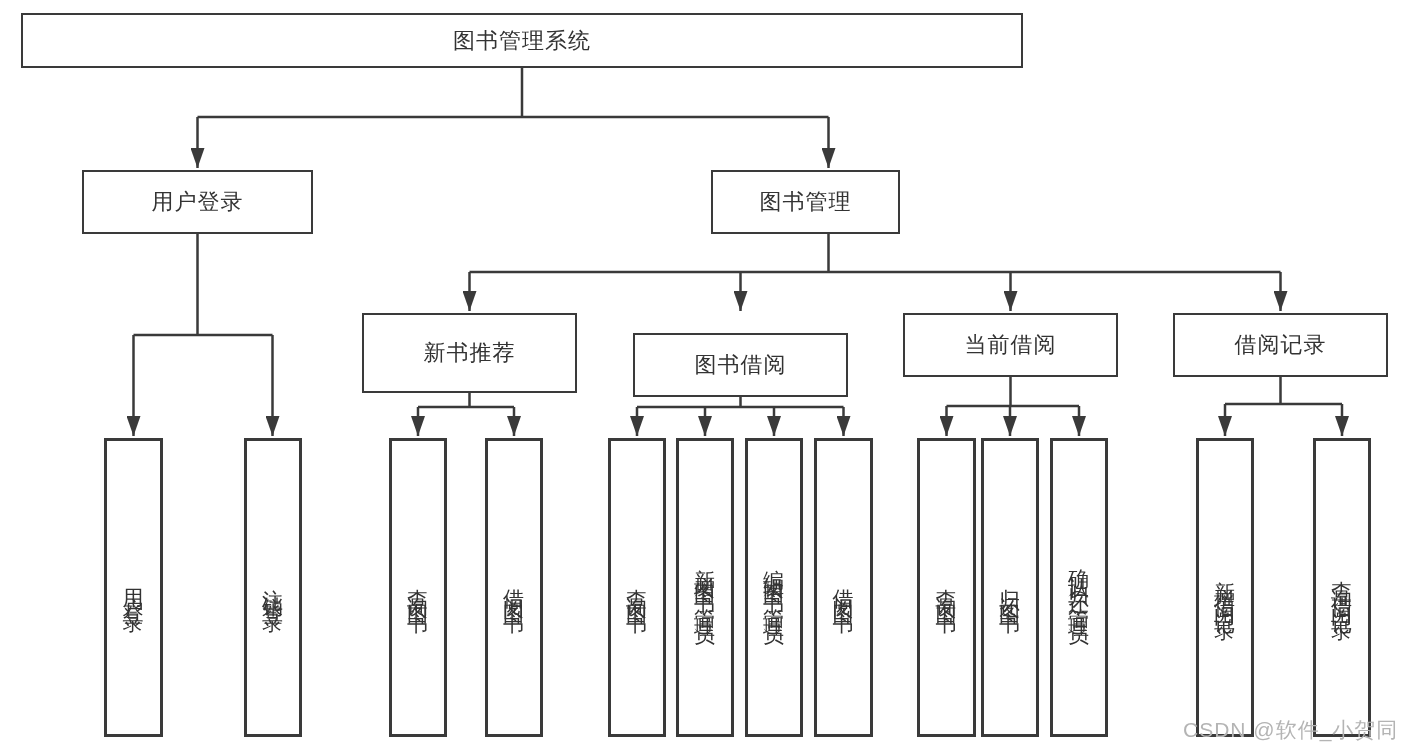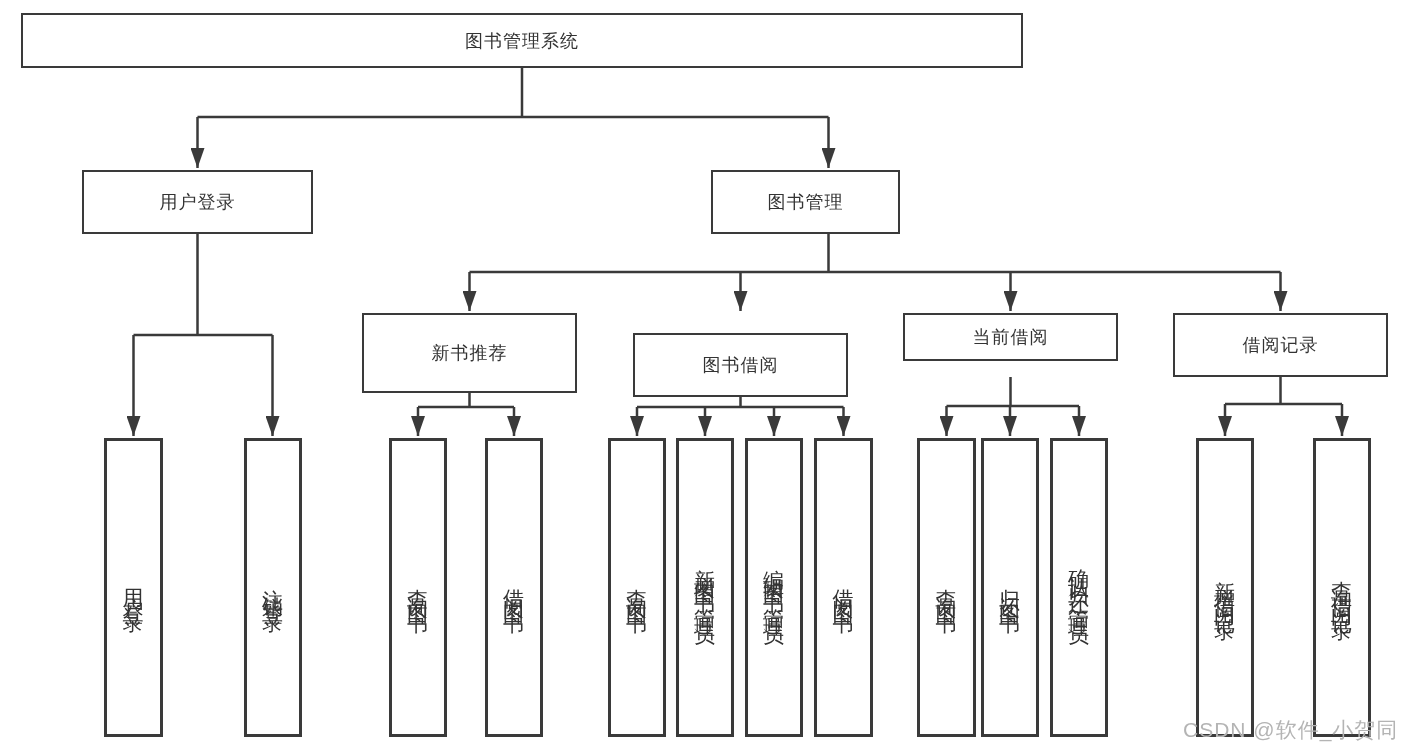--- a/index.html
+++ b/index.html
@@ -9,21 +9,21 @@
     font-family:"Liberation Sans", sans-serif;
   }
   svg.connectors { position:absolute; left:0; top:0; z-index:1; }
   .box {
     position:absolute; box-sizing:border-box;
     background:#ffffff; border:2.5px solid #3a3a3a;
     display:flex; align-items:center; justify-content:center;
     color:#333333; z-index:2;
   }
   .leaf { border-width:3px; }
-  .h-box { font-size:18px; letter-spacing:1px; }
+  .h-box { font-size:22px; letter-spacing:1px; }
   .v-text {
     writing-mode:vertical-rl; text-orientation:mixed;
     font-size:21px; line-height:1; letter-spacing:8px;
     color:#333333; white-space:nowrap;
   }
   .watermark {
     position:absolute; z-index:3; color:#b4b4b4;
     font-size:21px; letter-spacing:1px;
   }
 </style>
@@ -75,21 +75,21 @@
     </g>
   </svg>
 
   <div class="box h-box" style="left:21px; top:13px; width:1002px; height:55px;">图书管理系统</div>
 
   <div class="box h-box" style="left:82px; top:170px; width:231px; height:64px;">用户登录</div>
   <div class="box h-box" style="left:711px; top:170px; width:189px; height:64px;">图书管理</div>
 
   <div class="box h-box" style="left:362px; top:313px; width:215px; height:80px;">新书推荐</div>
   <div class="box h-box" style="left:633px; top:313px; width:215px; height:64px;margin-top:20px;">图书借阅</div>
-  <div class="box h-box" style="left:903px; top:313px; width:215px; height:48px;">当前借阅</div>
+  <div class="box h-box" style="left:903px; top:313px; width:215px; height:64px;">当前借阅</div>
   <div class="box h-box" style="left:1173px; top:313px; width:215px; height:64px;">借阅记录</div>
 
   <div class="box leaf" style="left:104px; top:438px; width:59px; height:299px;">
     <span class="v-text">用户登录</span>
   </div>
   <div class="box leaf" style="left:244px; top:438px; width:58px; height:299px;">
     <span class="v-text">注销登录</span>
   </div>
   <div class="box leaf" style="left:389px; top:438px; width:58px; height:299px;">
     <span class="v-text">查询图书</span>

